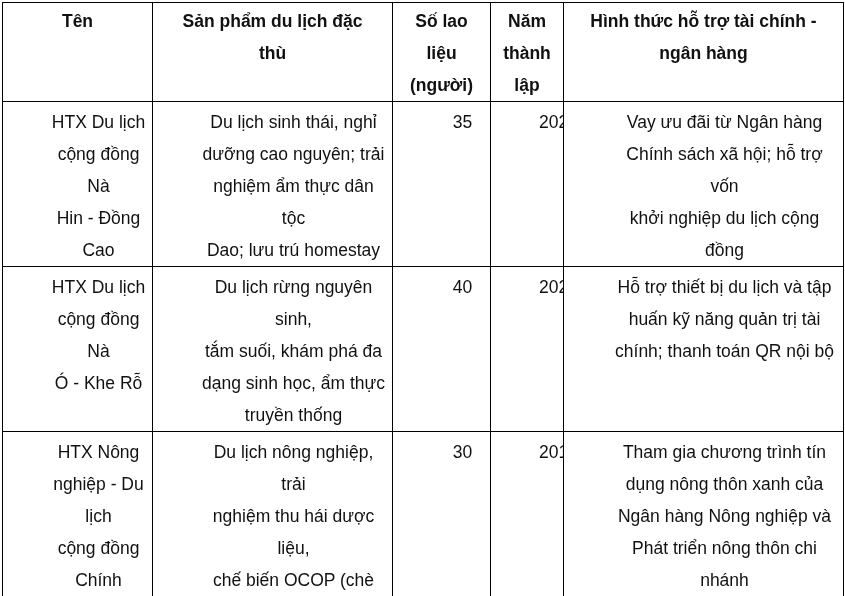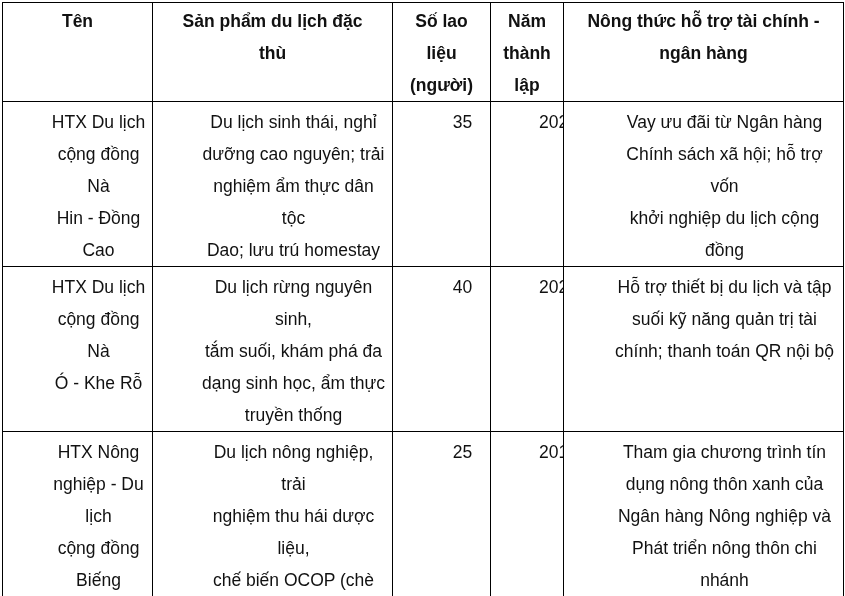--- a/index.html
+++ b/index.html
@@ -80,21 +80,21 @@
           <span class="cell-text">Số lao
 liệu
 (người)</span>
         </th>
       <th>
           <span class="cell-text">Năm
 thành
 lập</span>
         </th>
       <th>
-          <span class="cell-text">Nông thức hỗ trợ tài chính -
+          <span class="cell-text">Hình thức hỗ trợ tài chính -
 ngân hàng</span>
         </th>
     </tr>
   </thead>
   <tbody>
     <tr class="row-1">
       <td>
           <span class="cell-text">HTX Du lịch
 cộng đồng Nà
 Hin - Đồng Cao</span>
@@ -130,39 +130,39 @@
 truyền thống</span>
         </td>
       <td>
           <span class="cell-text">40</span>
         </td>
       <td>
           <span class="cell-text">2021</span>
         </td>
       <td>
           <span class="cell-text">Hỗ trợ thiết bị du lịch và tập
-suối kỹ năng quản trị tài
+huấn kỹ năng quản trị tài
 chính; thanh toán QR nội bộ</span>
         </td>
     </tr>
     <tr class="row-3">
       <td>
           <span class="cell-text">HTX Nông
 nghiệp - Du lịch
 cộng đồng
-Biếng</span>
+Chính</span>
         </td>
       <td>
           <span class="cell-text">Du lịch nông nghiệp, trải
 nghiệm thu hái dược liệu,
 chế biến OCOP (chè dây,
 mật ong rừng)</span>
         </td>
       <td>
-          <span class="cell-text">25</span>
+          <span class="cell-text">30</span>
         </td>
       <td>
           <span class="cell-text">2014</span>
         </td>
       <td>
           <span class="cell-text">Tham gia chương trình tín
 dụng nông thôn xanh của
 Ngân hàng Nông nghiệp và
 Phát triển nông thôn chi nhánh
 tỉnh Bắc Ninh</span>

